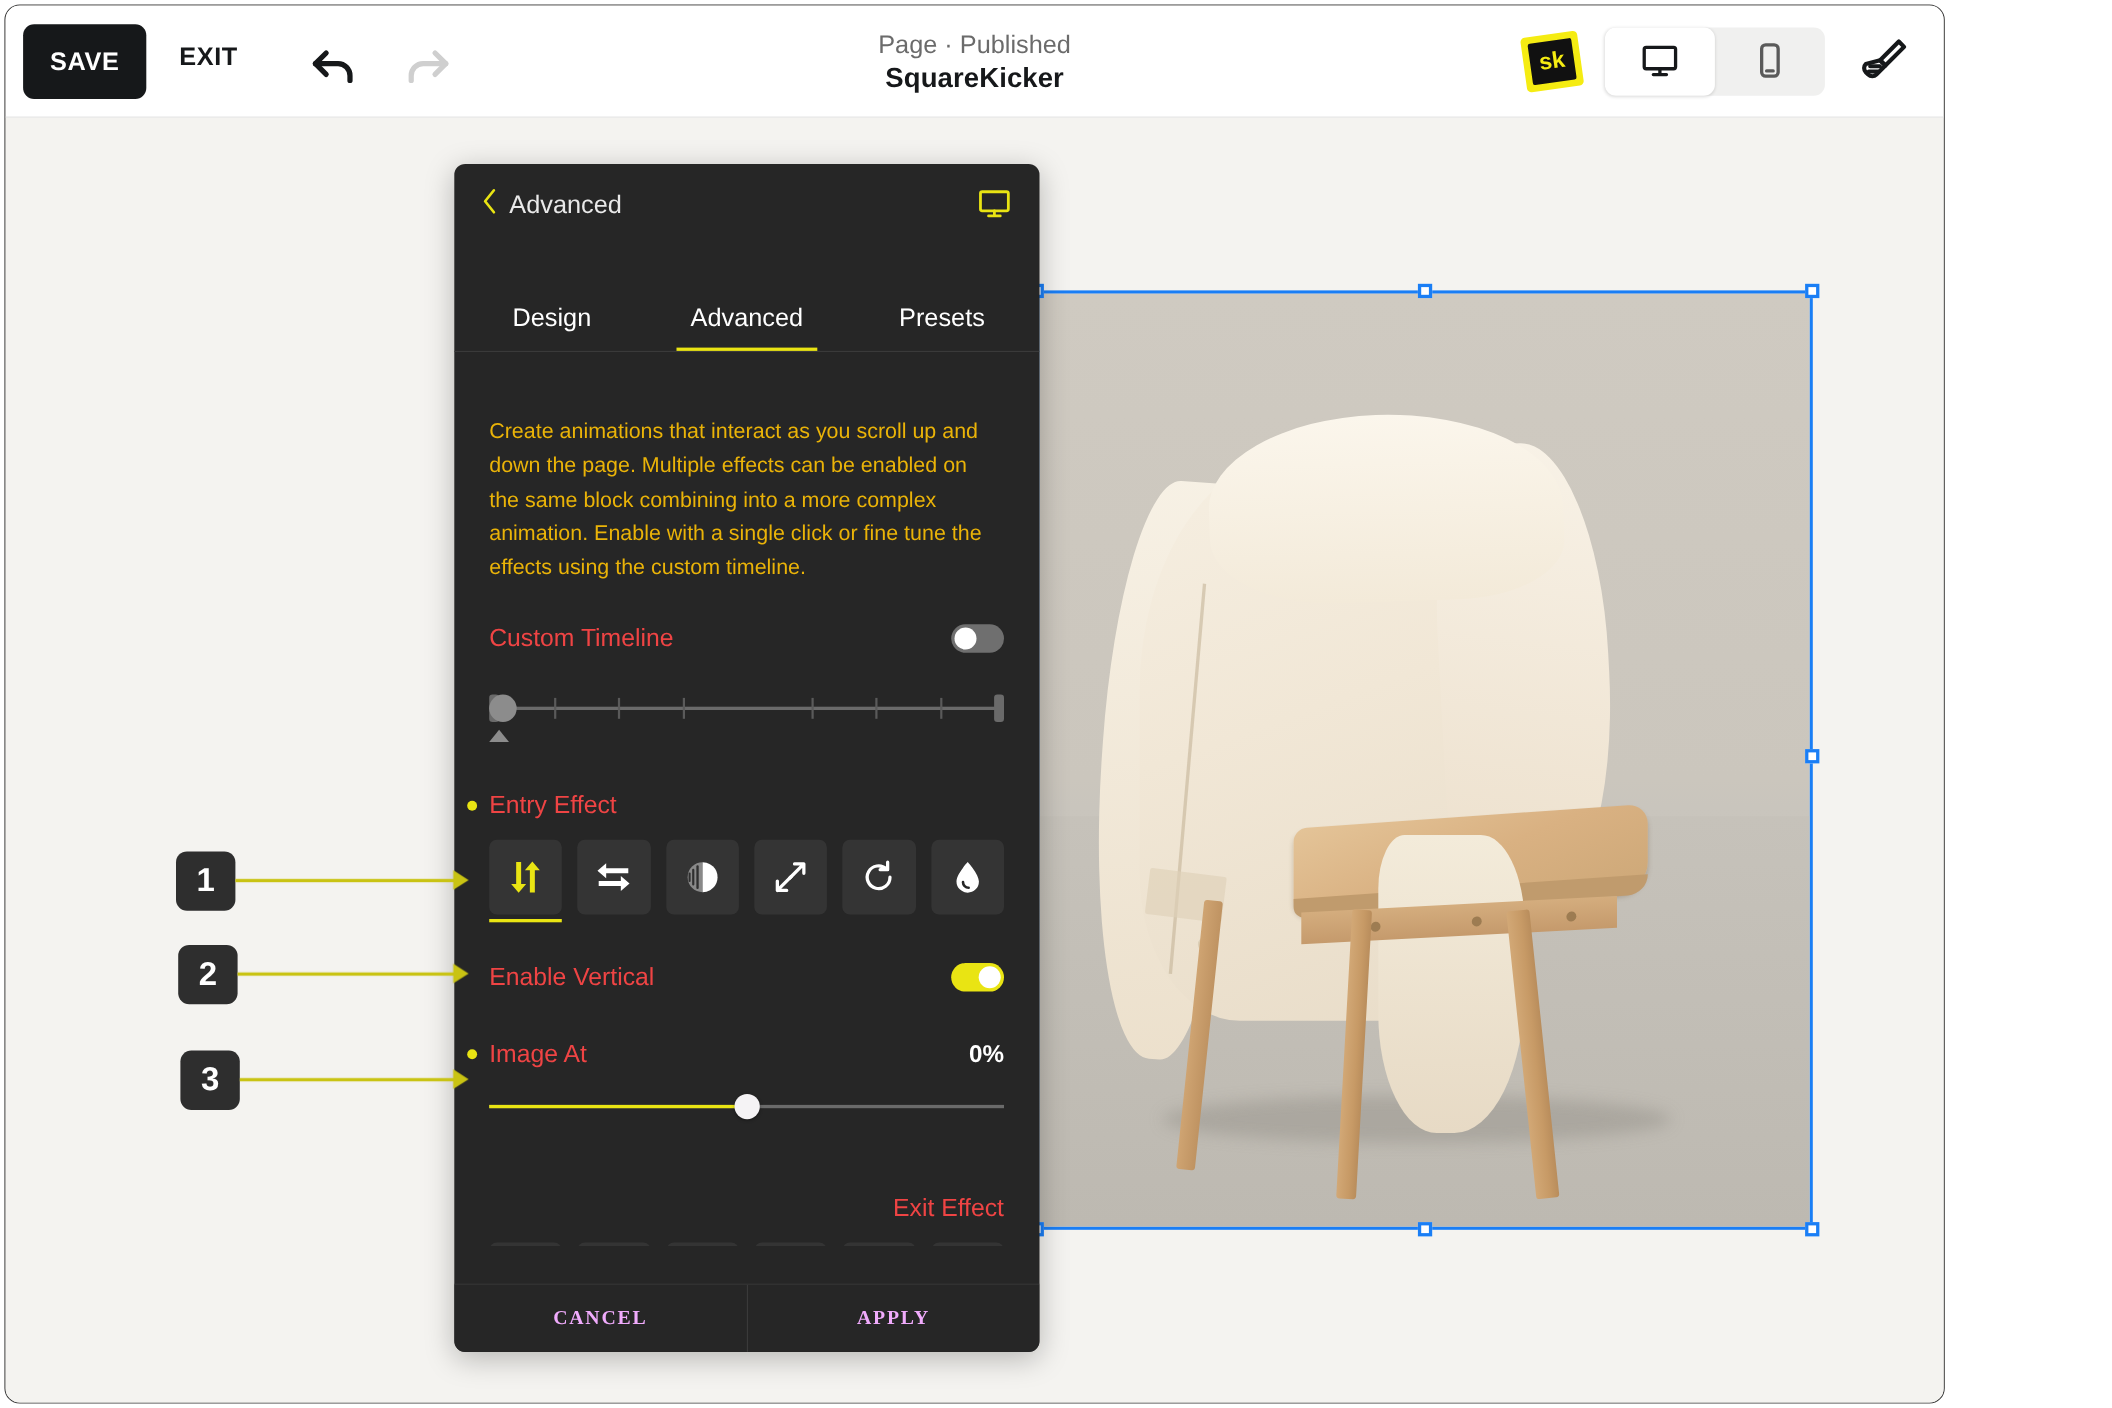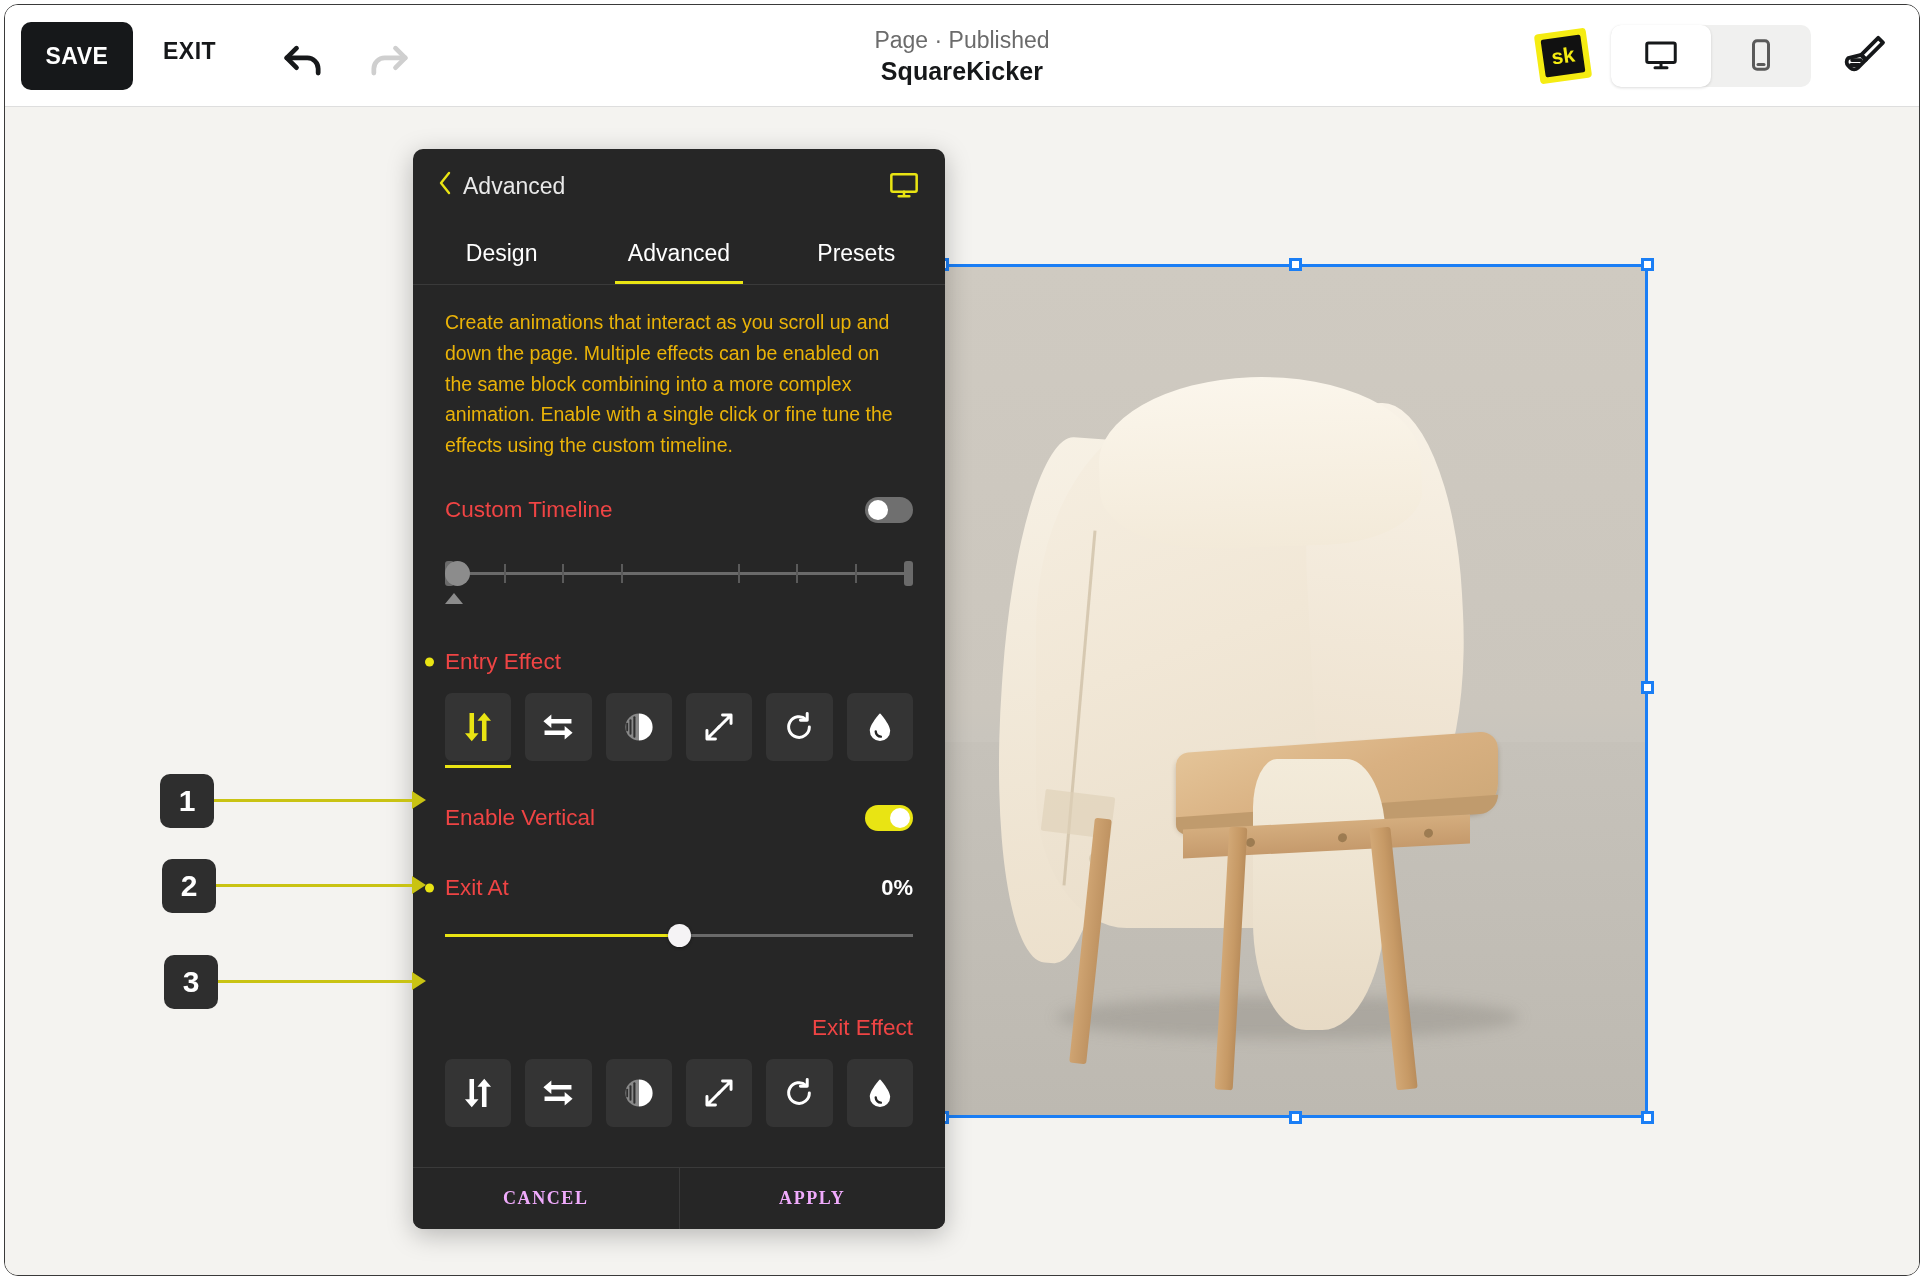--- a/index.html
+++ b/index.html
@@ -7,21 +7,21 @@
     width: 1920px; height: 1280px;
     background: #ffffff;
     font-family: "Liberation Sans", sans-serif;
     overflow: hidden;
   }
 
   
   #app-window {
     position: absolute;
     left: 4px; top: 4px;
-    width: 1916px; height: 1272px;
+    width: 1764px; height: 1272px;
     background: #f4f3f0;
     border: 1.5px solid #3a3a3a;
     border-radius: 14px;
     overflow: hidden;
   }
 
   
   #topbar {
     position: absolute; left: 0; top: 0;
     width: 100%; height: 102px;
@@ -215,20 +215,21 @@
 
   
   #settings-panel {
     position: absolute; left: 408px; top: 42px;
     width: 532px; height: 1080px;
     background: #262626;
     border-radius: 10px;
     display: flex; flex-direction: column;
     overflow: hidden;
     box-shadow: 0 6px 26px rgba(0,0,0,.25);
+    gap: 35px;
   }
   #panel-header {
     position: relative; height: 74px; flex: 0 0 74px;
     display: flex; align-items: center;
   }
   #back-link {
     position: absolute; left: 24px;
     display: flex; align-items: center; gap: 10px;
     color: #e9e9e9; font-size: 23px; cursor: pointer;
     background: none; border: none; font-family: "Liberation Sans", sans-serif;
@@ -578,21 +579,21 @@
         <div class="row" style="margin-top:44px">
           <span class="row-label">Enable Vertical</span>
           <button class="toggle on">
             <span class="knob"></span>
           </button>
         </div>
 
         <div class="row" style="margin-top:44px">
           <span class="row-label bulleted">
             <span class="bullet"></span>
-            <span>Exit At</span>
+            <span>Image At</span>
           </span>
           <span class="value-text">0%</span>
         </div>
 
         <div id="startat-wrap">
           <div id="startat-track-bg"></div>
           <div id="startat-track-fill" style="width:50%"></div>
           <span id="startat-handle" style="left:calc(50% - 11px)"></span>
         </div>
 

